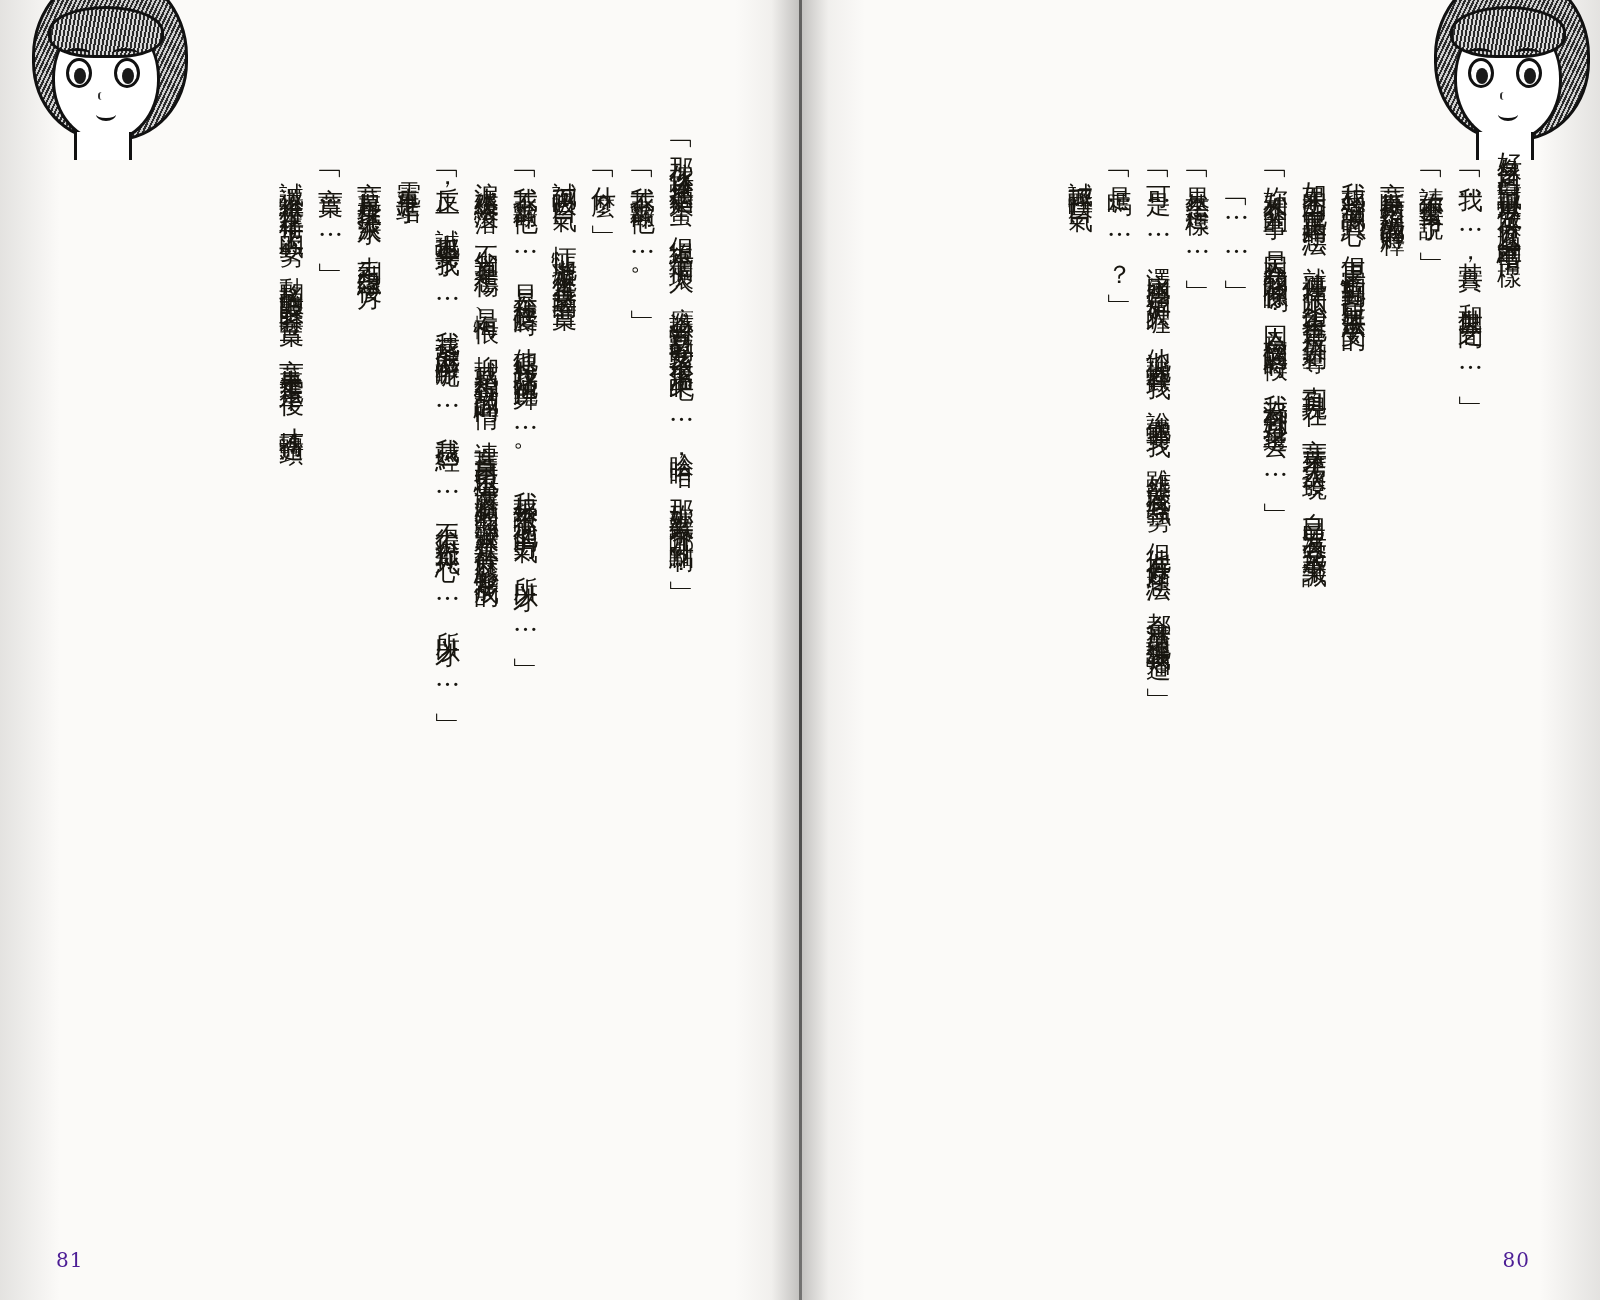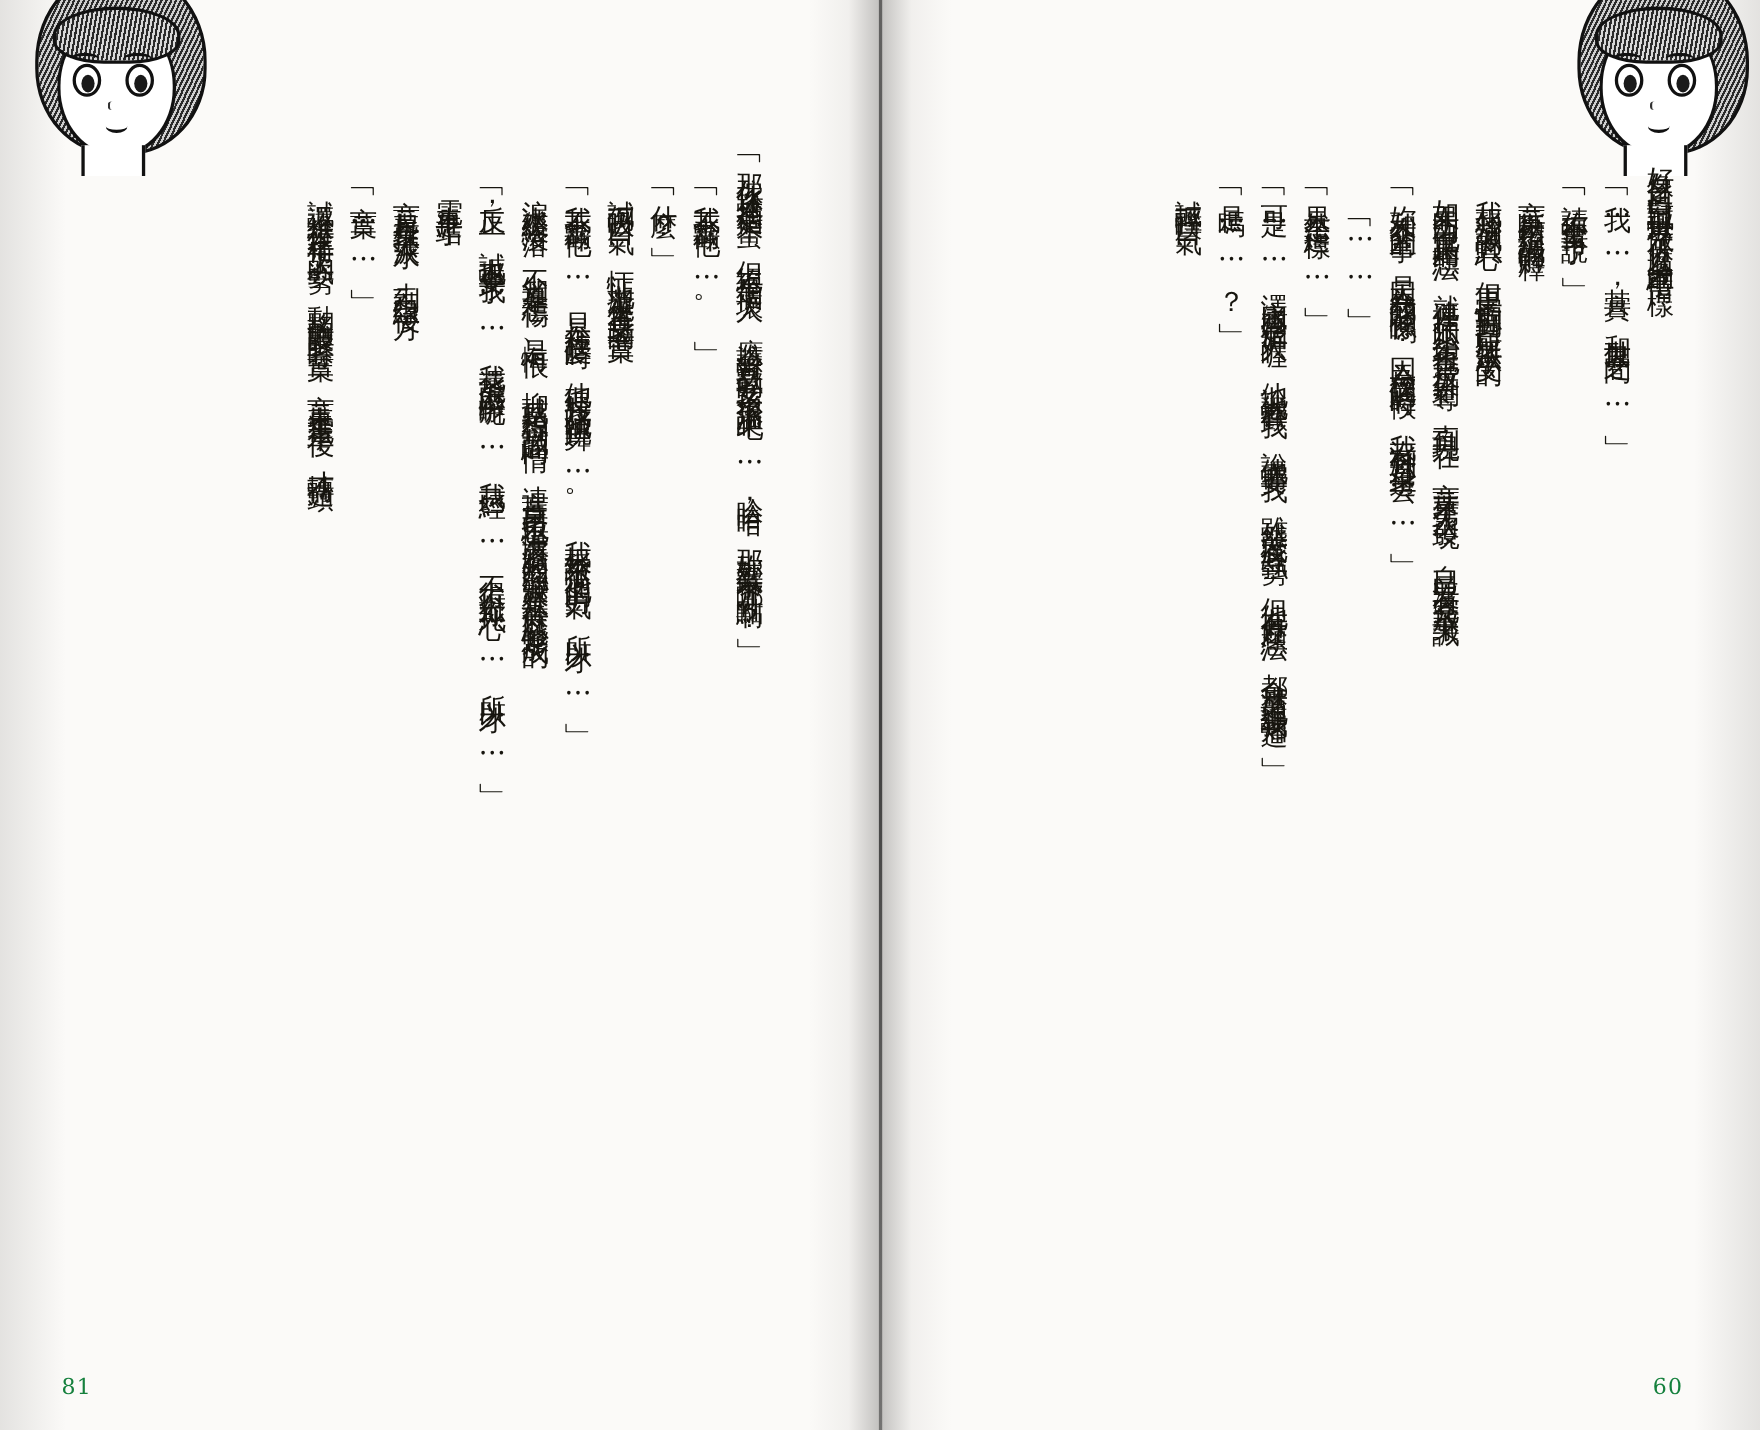--- a/index.html
+++ b/index.html
@@ -186,21 +186,21 @@
     overflow: visible;
   }
   .vcol.indent-1 { padding-top: 30px; }
   .vcol.indent-2 { padding-top: 58px; }
 
   .folio {
     position: absolute;
     bottom: 28px;
     font-family: "DejaVu Serif", "Liberation Serif", serif;
     font-size: 20px;
-    color: #15803d;
+    color: #4c1d95;
     letter-spacing: 1px;
   }
   .folio-left  { left: 56px; }
   .folio-right { right: 70px; }
 </style>
 </head>
 <body>
 
 <div id="page">
 
@@ -258,15 +258,15 @@
     <div class="vcol indent-1">「我不喜歡他……只是在校慶時，他硬拉我陪他跳舞……。我根本敵不過他的力氣，所以才……」</div>
     <div class="vcol indent-1">淚水緩緩滑落。不知道是悲傷、是悔恨、抑或是想得到誠的同情，連言葉自己也不懂滑落臉頰的濕熱淚水是基於什麼心態形成的。</div>
     <div class="vcol indent-1">「反正，誠也不要我了……我還能怎麼辦呢……我已經……不得不對你死心……所以才……」</div>
     <div class="vcol indent-1">電車進站了。</div>
     <div class="vcol indent-1">言葉起身抹去淚水，走到白線後方。</div>
     <div class="vcol indent-1">「言葉……」</div>
     <div class="vcol indent-1">誠還維持坐在椅子上的姿勢，動搖的雙眼緊盯言葉。言葉走進電車後，才轉過頭</div>
   </div>
 
   <div class="folio folio-left">81</div>
-  <div class="folio folio-right">60</div>
+  <div class="folio folio-right">80</div>
 
 </div>
 
 </body></html>

